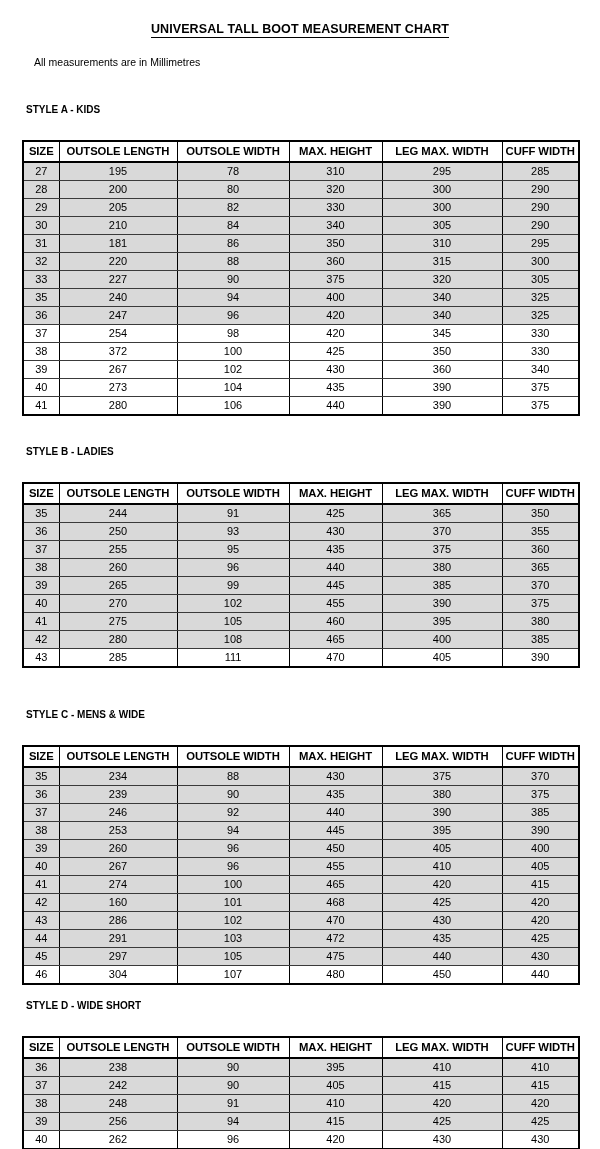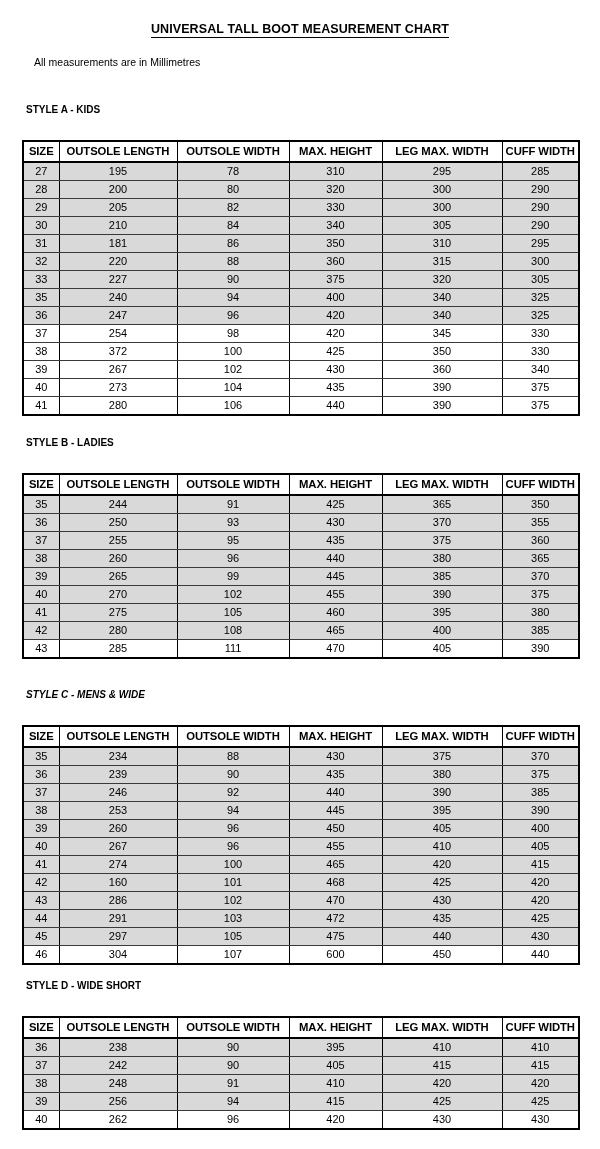--- a/index.html
+++ b/index.html
@@ -45,22 +45,22 @@
   .section {
     padding-left: 26px;
   }
   .section-heading {
     font-size: 10px;
     font-weight: bold;
     line-height: 13px;
     margin: 0;
   }
   .sec-a { padding-top: 27px; }
-  .sec-b { padding-top: 20px; }
-  .sec-c { padding-top: 29px; font-style: italic; }
+  .sec-b { padding-top: 29px; }
+  .sec-c { padding-top: 40px; }
   .sec-d { padding-top: 14px; }
 
   table.chart {
     border-collapse: collapse;
     width: 556px;
     margin-left: 22px;
     table-layout: fixed;
     border: 2px solid #000;
   }
   table.chart.t-a { margin-top: 24px; }
@@ -467,21 +467,21 @@
           <td>297</td>
           <td>105</td>
           <td>475</td>
           <td>440</td>
           <td>430</td>
         </tr>
         <tr>
           <td>46</td>
           <td>304</td>
           <td>107</td>
-          <td>600</td>
+          <td>480</td>
           <td>450</td>
           <td>440</td>
         </tr>
       </tbody>
   </table>
 
   <div class="section sec-d">
     <h2 class="section-heading">STYLE D - WIDE SHORT</h2>
   </div>
   <table class="chart t-d">

